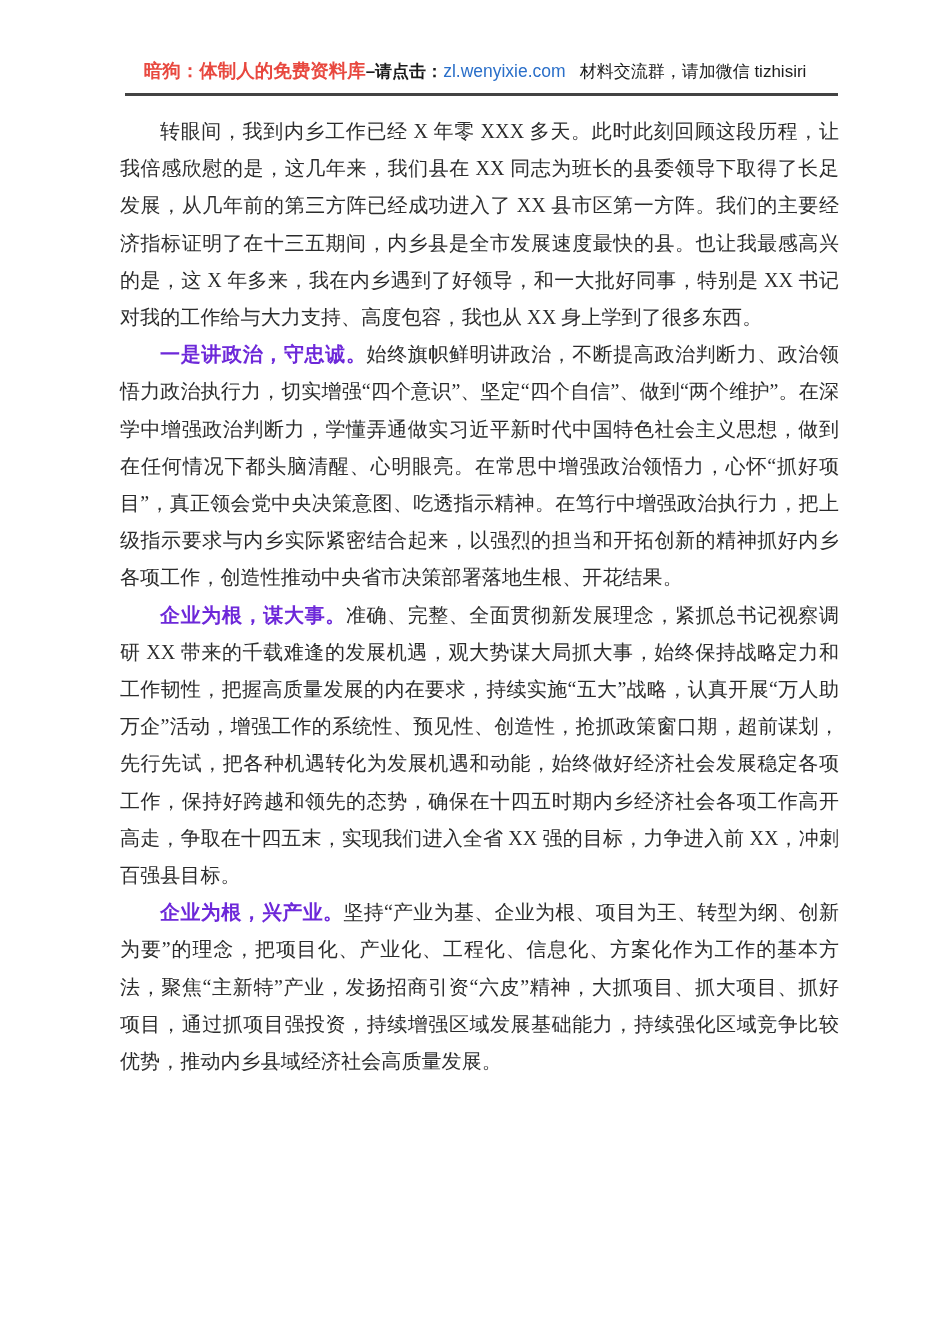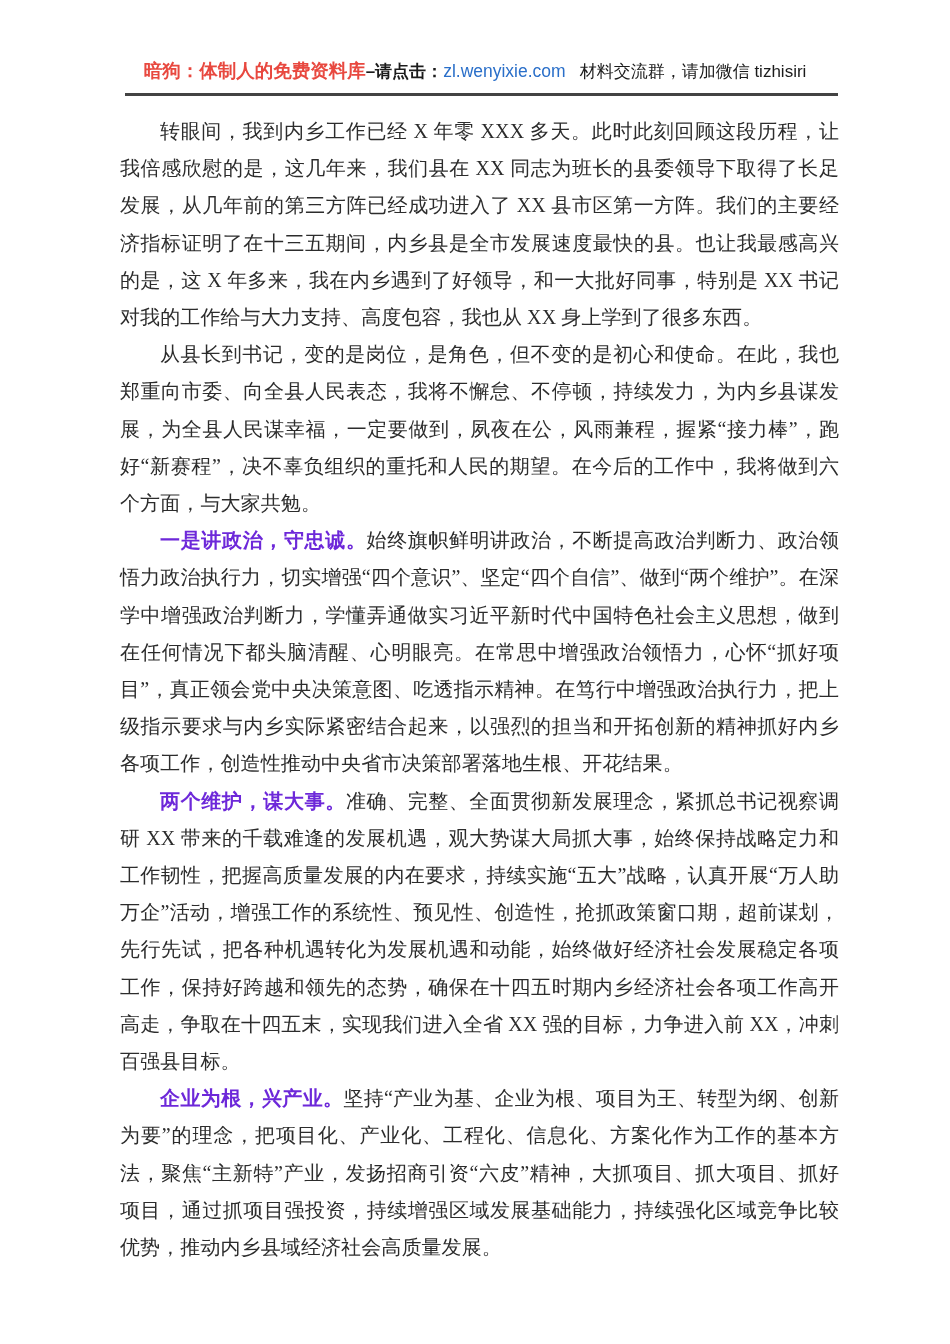--- a/index.html
+++ b/index.html
@@ -111,22 +111,21 @@
     </span>
   </div>
 
   <div class="header-rule"></div>
 
   <div class="doc-body">
 
     <p class="para"><span>转眼间，我到内乡工作已经 X 年零 XXX 多天。此时此刻回顾这段历程，让我倍感欣慰的是，这几年来，我们县在 XX 同志为班长的县委领导下取得了长足发展，从几年前的第三方阵已经成功进入了 XX 县市区第一方阵。我们的主要经济指标证明了在十三五期间，内乡县是全市发展速度最快的县。也让我最感高兴的是，这 X 年多来，我在内乡遇到了好领导，和一大批好同事，特别是 XX 书记对我的工作给与大力支持、高度包容，我也从 XX 身上学到了很多东西。</span></p>
 
 
-    <p class="para"><span>从县长到书记，变的是岗位，是角色，但不变的是初心和使命。在此，我也郑重向市委、向全县人民表态，我将不懈怠、不停顿，持续发力，为内乡县谋发展，为全县人民谋幸福，一定要做到，夙夜在公，风雨兼程，握紧“接力棒”，跑好“新赛程”，决不辜负组织的重托和人民的期望。在今后的工作中，我将做到六个方面，与大家共勉。</span></p>
 
     <p class="para"><span class="lead">一是讲政治，守忠诚。</span><span>始终旗帜鲜明讲政治，不断提高政治判断力、政治领悟力政治执行力，切实增强“四个意识”、坚定“四个自信”、做到“两个维护”。在深学中增强政治判断力，学懂弄通做实习近平新时代中国特色社会主义思想，做到在任何情况下都头脑清醒、心明眼亮。在常思中增强政治领悟力，心怀“抓好项目”，真正领会党中央决策意图、吃透指示精神。在笃行中增强政治执行力，把上级指示要求与内乡实际紧密结合起来，以强烈的担当和开拓创新的精神抓好内乡各项工作，创造性推动中央省市决策部署落地生根、开花结果。</span></p>
 
-    <p class="para"><span class="lead">两个维护，谋大事。</span><span>准确、完整、全面贯彻新发展理念，紧抓总书记视察调研 XX 带来的千载难逢的发展机遇，观大势谋大局抓大事，始终保持战略定力和工作韧性，把握高质量发展的内在要求，持续实施“五大”战略，认真开展“万人助万企”活动，增强工作的系统性、预见性、创造性，抢抓政策窗口期，超前谋划，先行先试，把各种机遇转化为发展机遇和动能，始终做好经济社会发展稳定各项工作，保持好跨越和领先的态势，确保在十四五时期内乡经济社会各项工作高开高走，争取在十四五末，实现我们进入全省 XX 强的目标，力争进入前 XX，冲刺百强县目标。</span></p>
+    <p class="para"><span class="lead">企业为根，谋大事。</span><span>准确、完整、全面贯彻新发展理念，紧抓总书记视察调研 XX 带来的千载难逢的发展机遇，观大势谋大局抓大事，始终保持战略定力和工作韧性，把握高质量发展的内在要求，持续实施“五大”战略，认真开展“万人助万企”活动，增强工作的系统性、预见性、创造性，抢抓政策窗口期，超前谋划，先行先试，把各种机遇转化为发展机遇和动能，始终做好经济社会发展稳定各项工作，保持好跨越和领先的态势，确保在十四五时期内乡经济社会各项工作高开高走，争取在十四五末，实现我们进入全省 XX 强的目标，力争进入前 XX，冲刺百强县目标。</span></p>
 
     <p class="para"><span class="lead">企业为根，兴产业。</span><span>坚持“产业为基、企业为根、项目为王、转型为纲、创新为要”的理念，把项目化、产业化、工程化、信息化、方案化作为工作的基本方法，聚焦“主新特”产业，发扬招商引资“六皮”精神，大抓项目、抓大项目、抓好项目，通过抓项目强投资，持续增强区域发展基础能力，持续强化区域竞争比较优势，推动内乡县域经济社会高质量发展。</span></p>
 
   </div>
 </div>
 
 </body></html>

